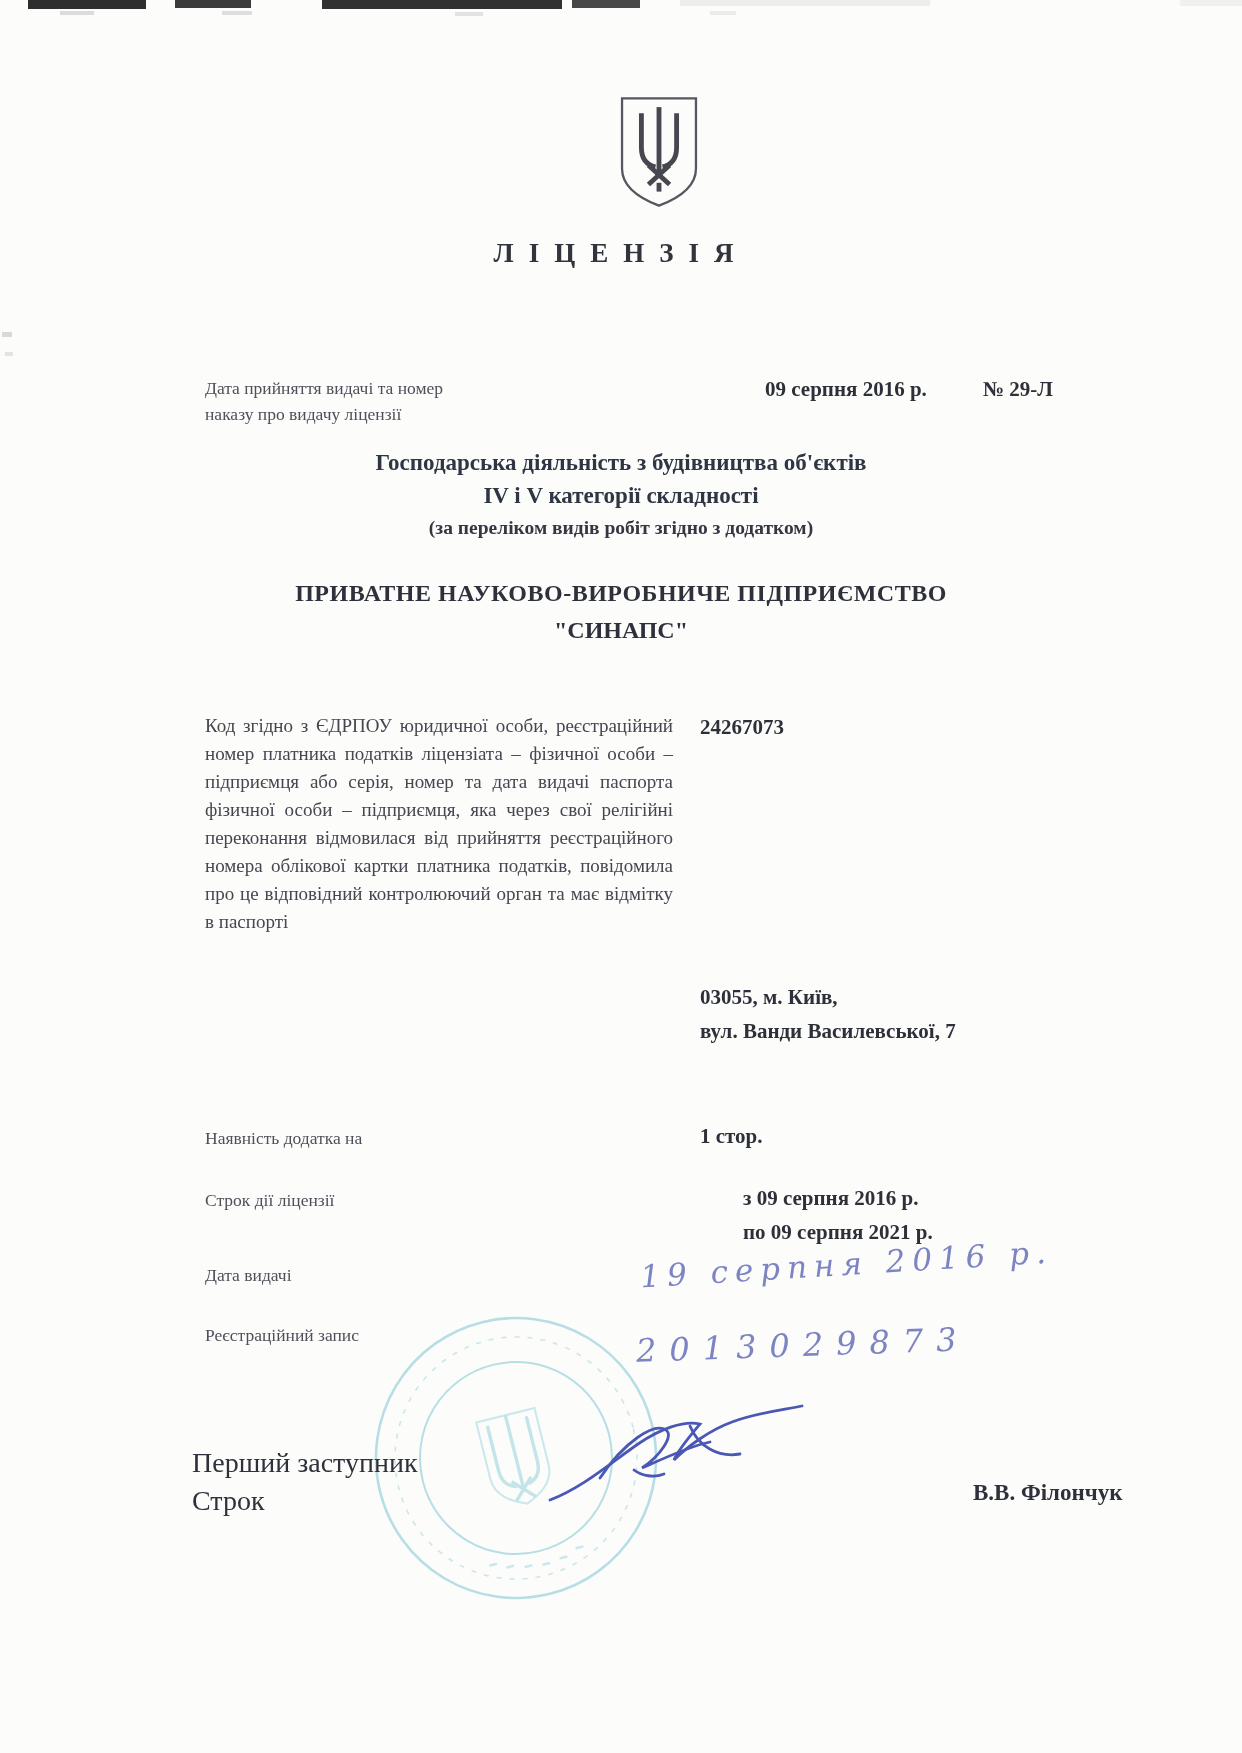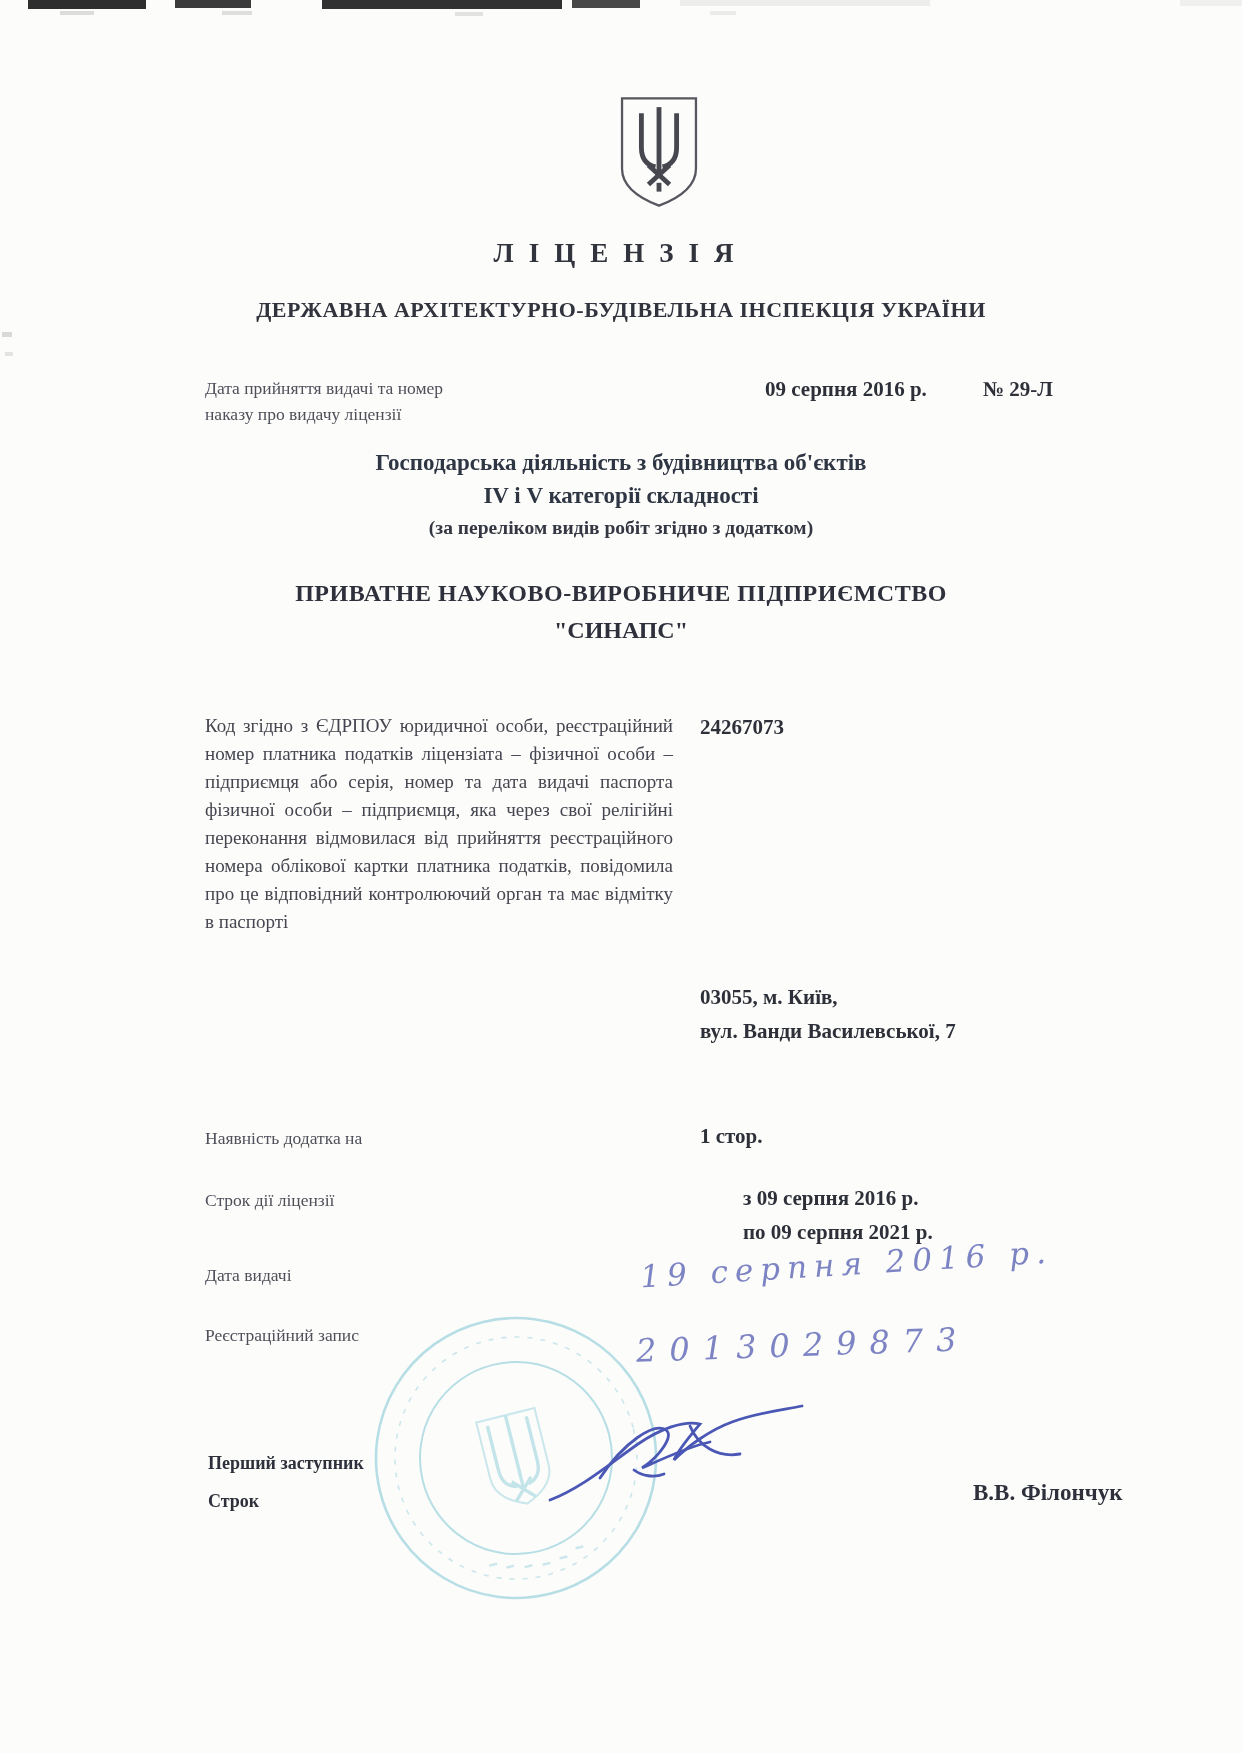--- a/index.html
+++ b/index.html
@@ -34,21 +34,21 @@
   }
   .handwrite{
     position:absolute;
     font-family:"DejaVu Serif", serif;
     font-style:italic;
     color:#7d84c3;
   }
   .hw-date{left:640px;top:1246px;font-size:31px;letter-spacing:7px;transform:rotate(-3.5deg);}
   .hw-reg{left:636px;top:1326px;font-size:32px;letter-spacing:13px;transform:rotate(-2deg);}
   
-  .sign-title{position:absolute;left:208px;font-size:18px;font-weight:bold;color:#2e303b;line-height:38px;}
+  .sign-title{position:absolute;left:192px;font-size:28px;font-weight:normal;color:#2e303b;line-height:38px;}
   .sign-name{position:absolute;left:973px;top:1480px;font-size:23px;font-weight:bold;color:#2e303b;}
   .stamp{position:absolute;left:368px;top:1310px;width:296px;height:296px;opacity:.55;}
   .signature{position:absolute;left:538px;top:1396px;width:280px;height:130px;}
 </style>
 </head>
 <body>
 
 <div class="page">
 
   <div class="artifact" style="left:28px;top:0;width:118px;height:9px;background:#2e2e2e;"></div>
@@ -72,21 +72,20 @@
         <path d="M30,21 V60 C30,74 37,80 46,82"></path>
         <path d="M70,21 V60 C70,74 63,80 54,82"></path>
         <path d="M38,80 L62,102"></path>
         <path d="M62,80 L38,102"></path>
         <path d="M50,100 V110"></path>
       </g>
     </svg>
   </div>
 
   <div class="center-line doc-title">ЛІЦЕНЗІЯ</div>
-  <div class="center-line authority">ДЕРЖАВНА АРХІТЕКТУРНО-БУДІВЕЛЬНА ІНСПЕКЦІЯ УКРАЇНИ</div>
 
   <div class="lbl" style="top:375px;">
     <div>Дата прийняття видачі та номер</div>
     <div>наказу про видачу ліцензії</div>
   </div>
   <div class="val" style="left:765px;top:372px;">09 серпня 2016 р.</div>
   <div class="val" style="left:983px;top:372px;">№ 29-Л</div>
 
   <div class="center-line activity1">Господарська діяльність з будівництва об'єктів</div>
   <div class="center-line activity2">IV і V категорії складності</div>

